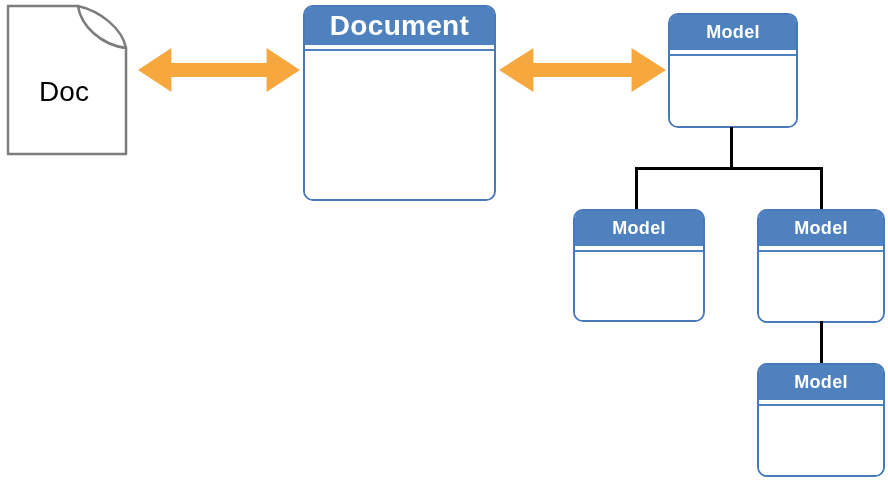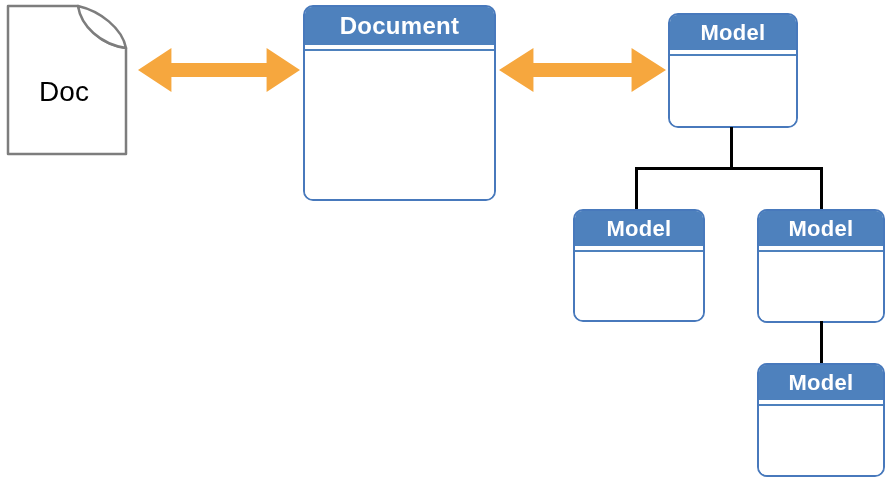--- a/index.html
+++ b/index.html
@@ -26,22 +26,22 @@
     background: var(--header-blue, #4E81BD);
     border-radius: 7px 7px 0 0;
     display: flex;
     align-items: center;
     justify-content: center;
     color: var(--title-text, #ffffff);
     font-weight: bold;
     letter-spacing: 0.3px;
     flex: 0 0 auto;
   }
-  .doc-box .node-header   { height: 38px; font-size: 24px; }
-  .model-box .node-header { height: 35px; font-size: 22px; }
+  .doc-box .node-header   { height: 38px; font-size: 28px; }
+  .model-box .node-header { height: 35px; font-size: 18px; }
   .node-sep  { height: 2px; background: var(--header-blue, #4E81BD); margin-top: 4px; flex: 0 0 auto; }
   .node-body { flex: 1 1 auto; background: #ffffff; border-radius: 0 0 8px 8px; }
 
   
   .conn { background: var(--connector-black, #000000); }
 
   
   .arrow polygon { fill: var(--arrow-orange, #F6A73E); }
 
   

